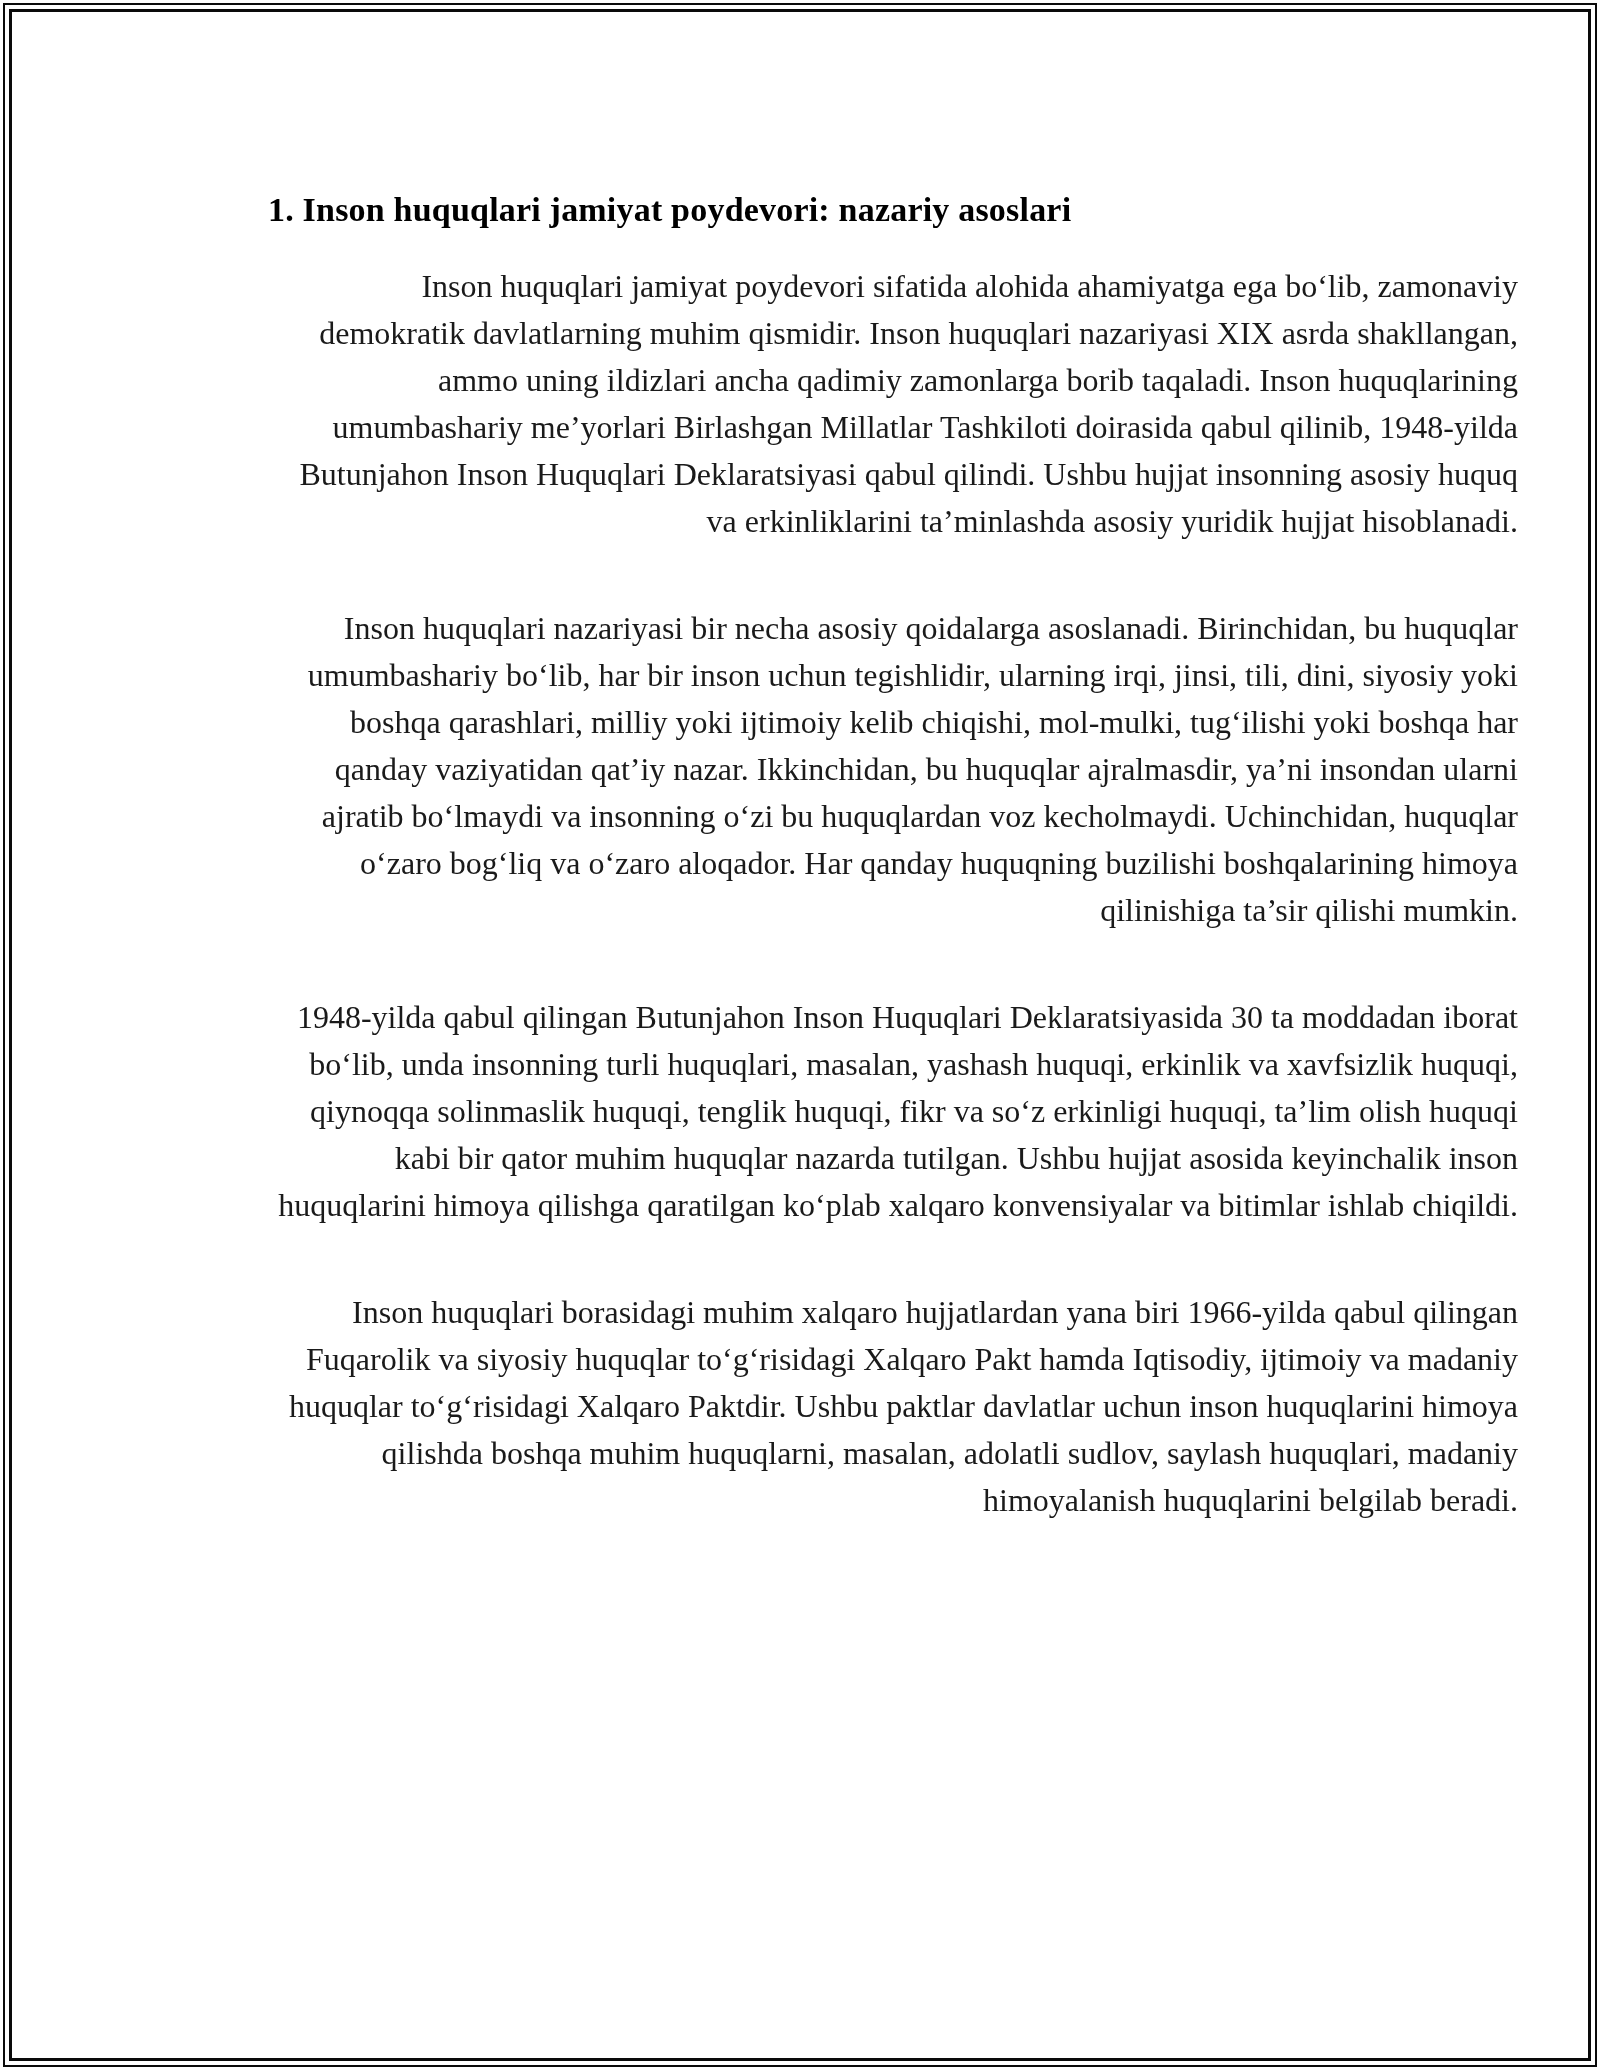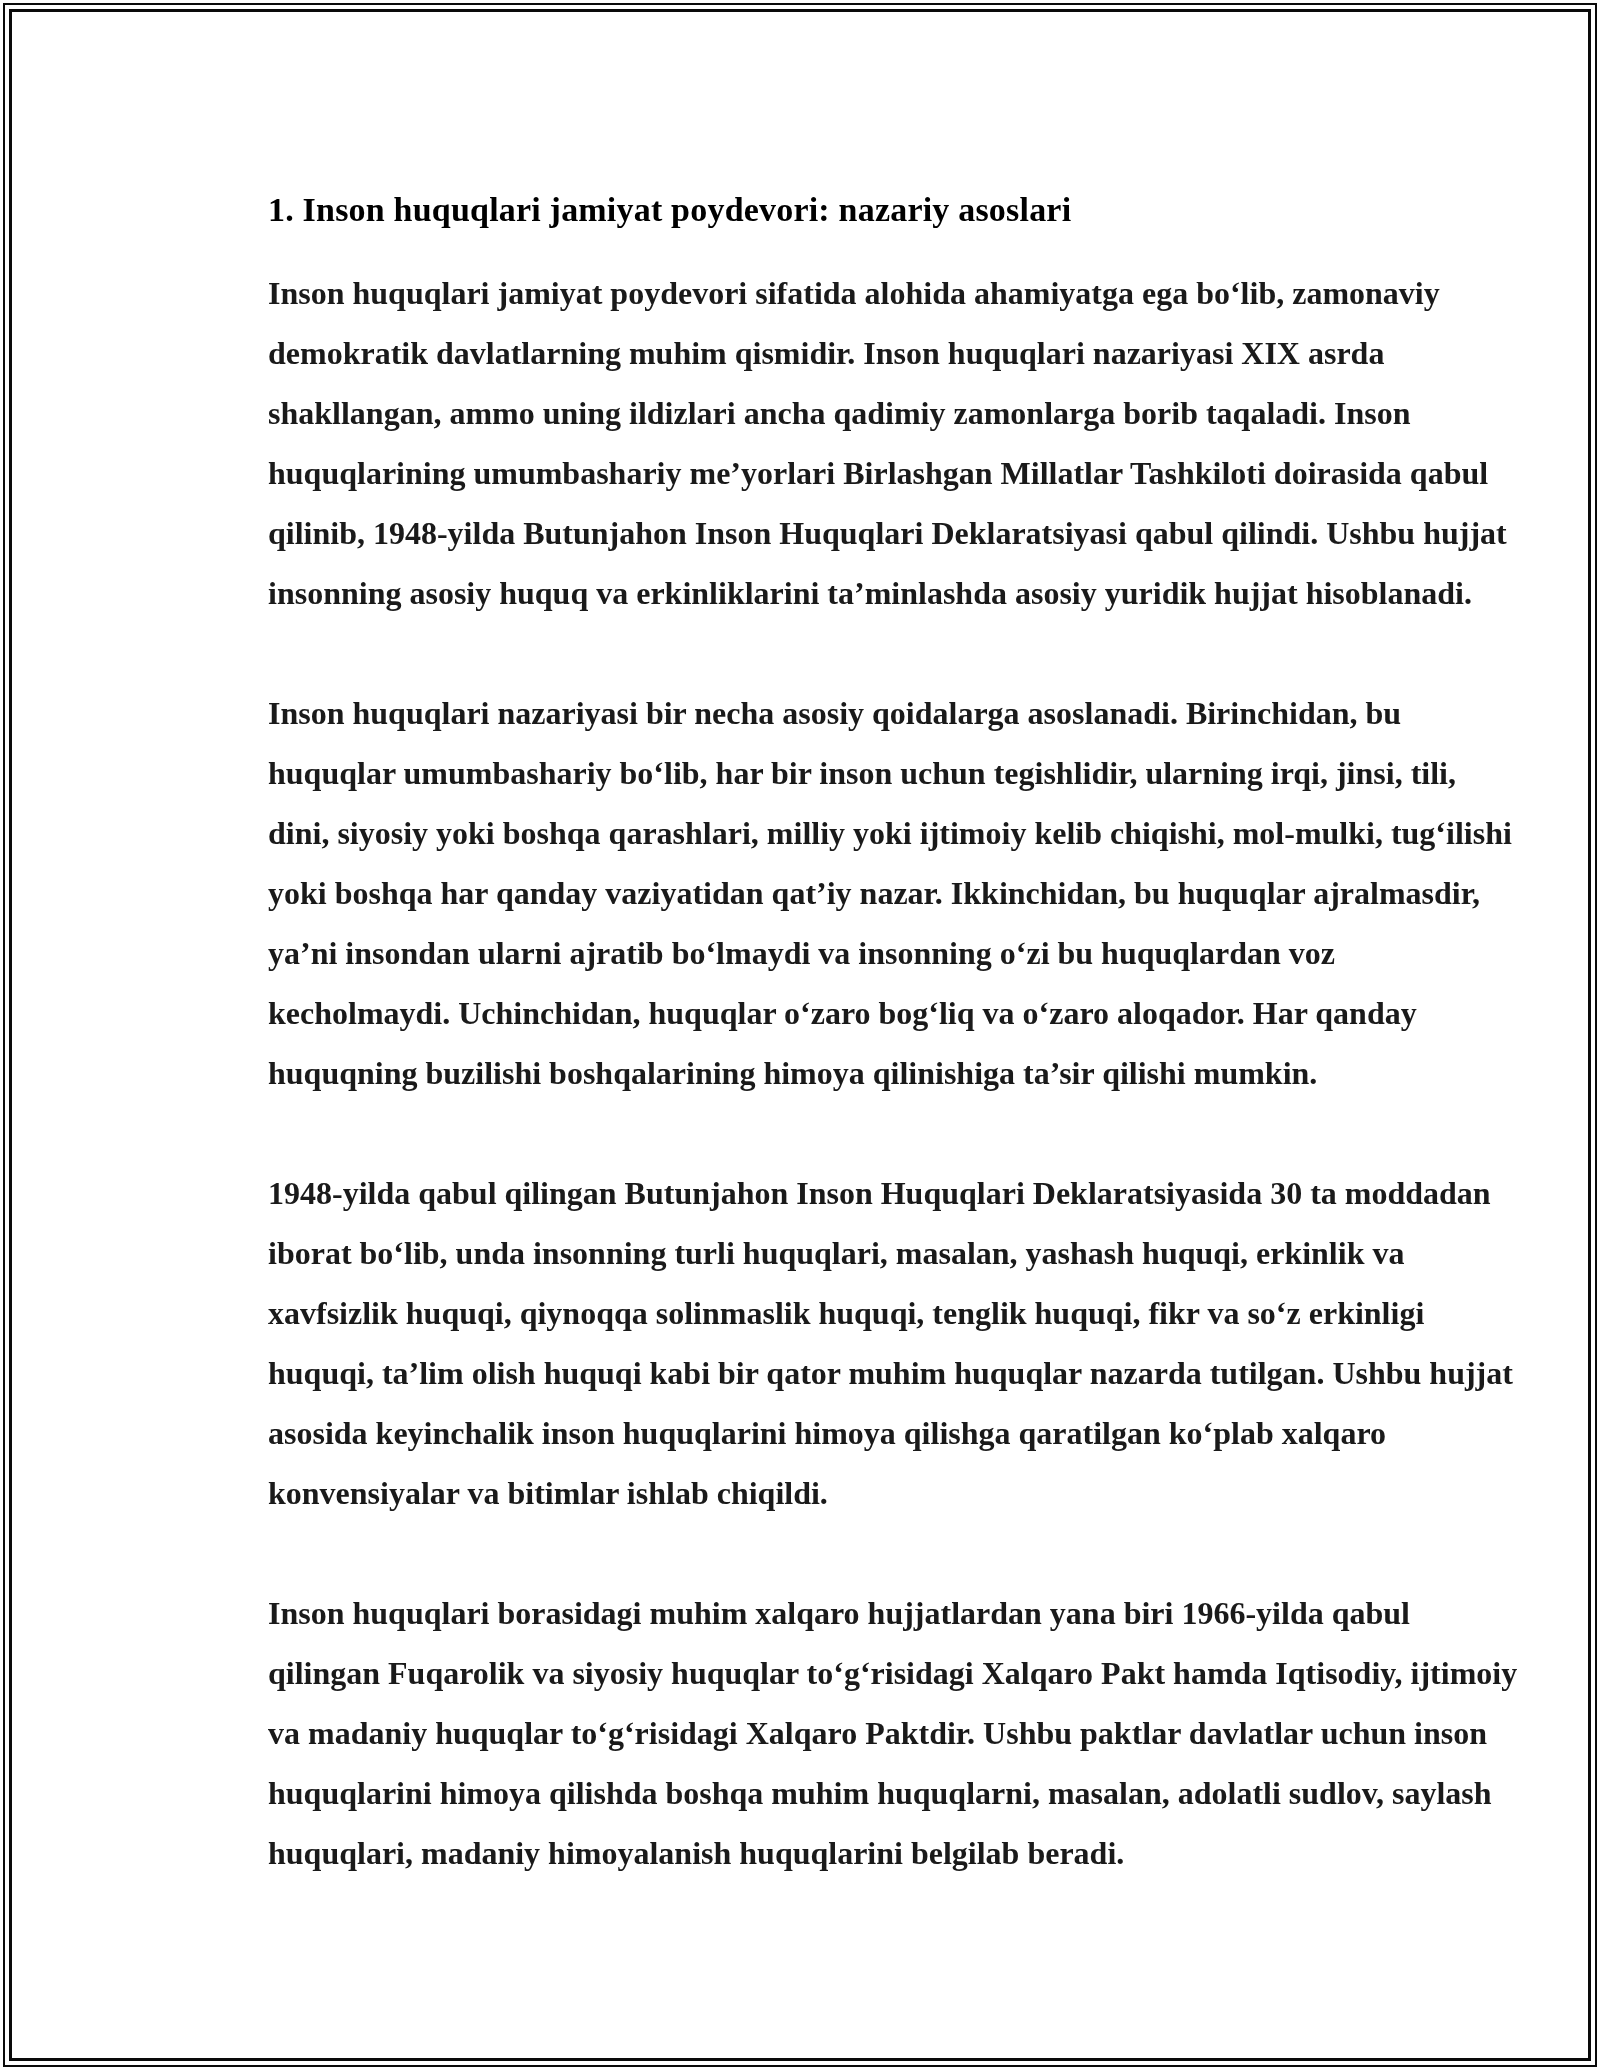--- a/index.html
+++ b/index.html
@@ -42,24 +42,24 @@
     margin: 0 0 30px 0;
     font-size: 34px;
     line-height: 47px;
     font-weight: bold;
     color: #000000;
     letter-spacing: 0.2px;
   }
   .doc-paragraph {
     margin: 0 0 60px 0;
     font-size: 32px;
-    line-height: 60px;
-    font-weight: bold;
+    line-height: 47px;
+    font-weight: normal;
     color: #1a1a1a;
-    text-align: left;
+    text-align: right;
   }
 </style>
 </head>
 <body>
 
 <div class="page">
   <div class="frame-outer"></div>
   <div class="frame-inner"></div>
   <div class="content">
     <h1 class="doc-title">1. Inson huquqlari jamiyat poydevori: nazariy asoslari</h1>

